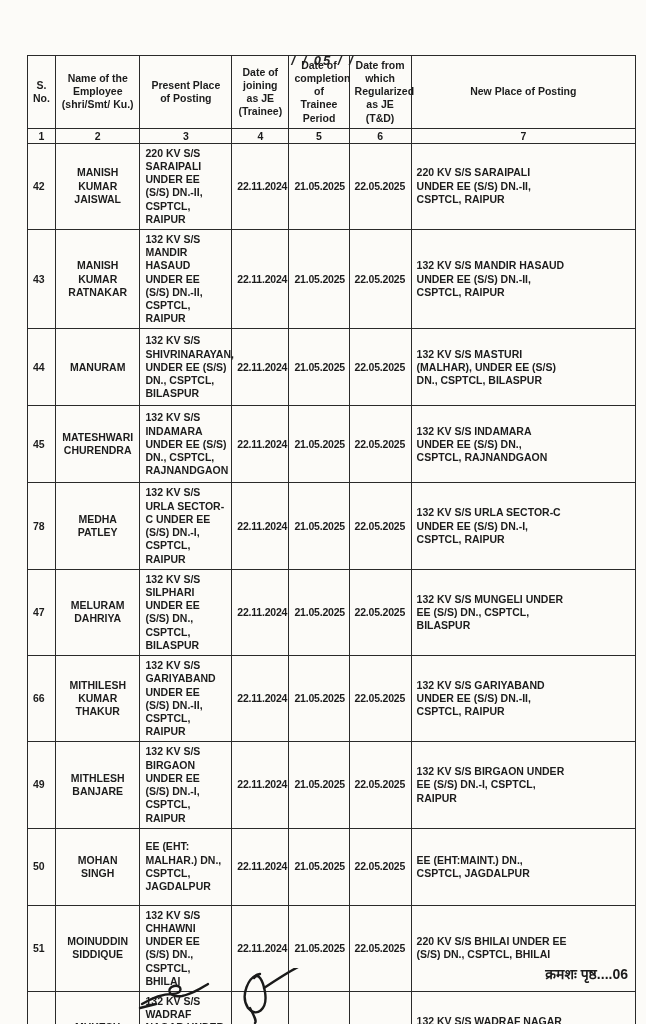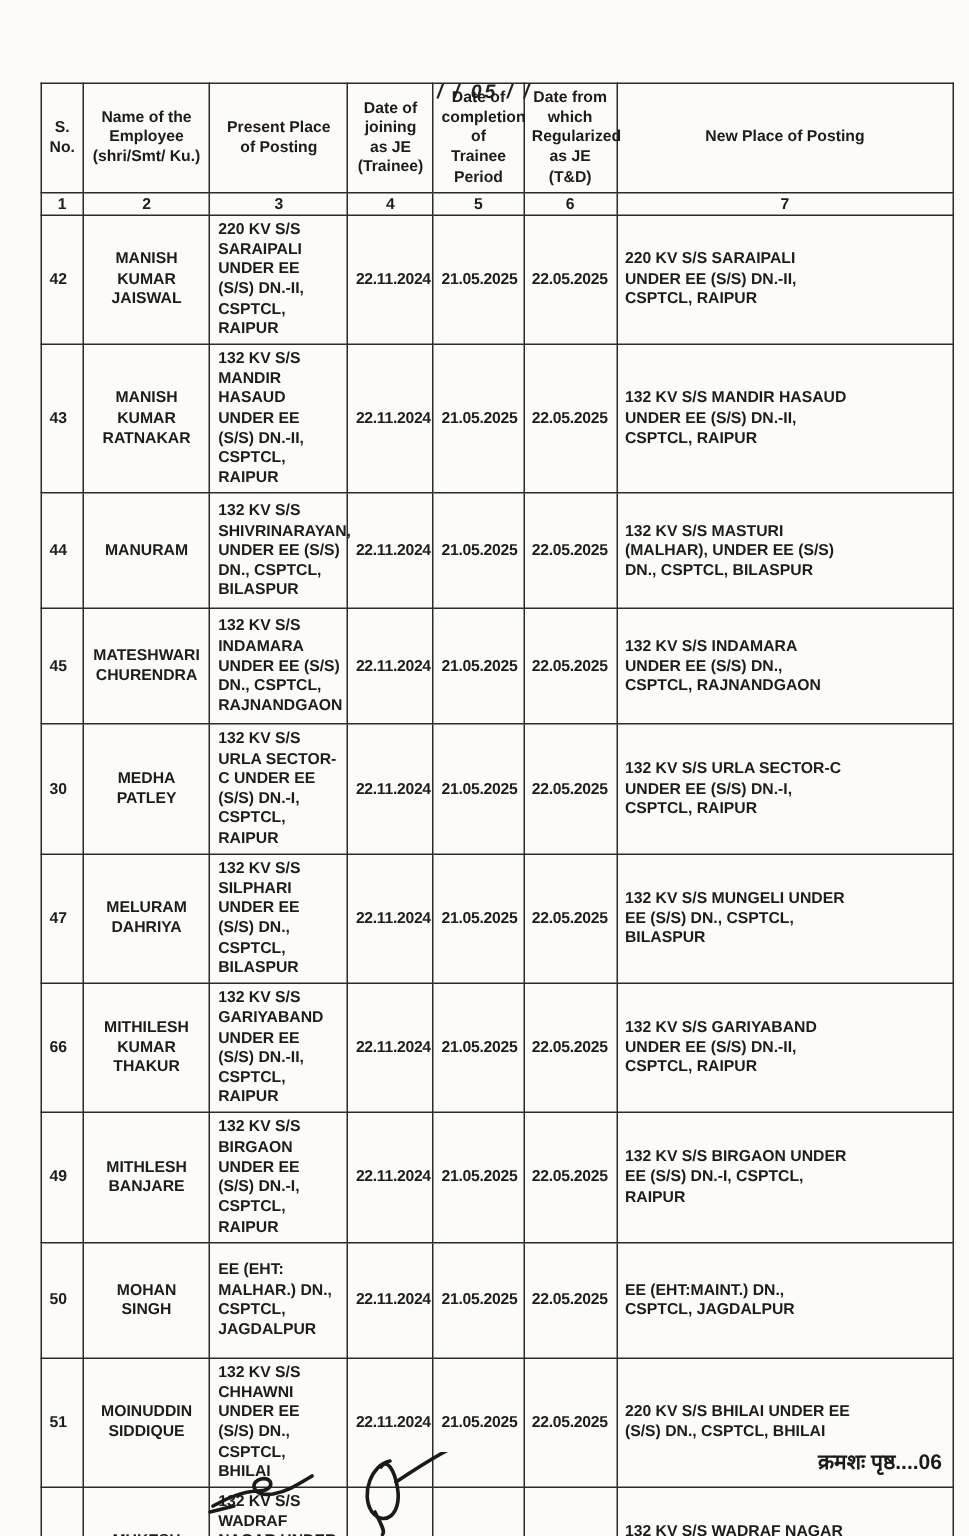--- a/index.html
+++ b/index.html
@@ -131,21 +131,21 @@
       <tr>
         <td class="c-sno">45</td>
         <td class="c-name">MATESHWARI CHURENDRA</td>
         <td class="c-place"><span>132 KV S/S INDAMARA UNDER EE (S/S) DN., CSPTCL, RAJNANDGAON</span></td>
         <td class="c-date">22.11.2024</td>
         <td class="c-date">21.05.2025</td>
         <td class="c-date">22.05.2025</td>
         <td class="c-new"><span>132 KV S/S INDAMARA UNDER EE (S/S) DN., CSPTCL, RAJNANDGAON</span></td>
       </tr>
       <tr>
-        <td class="c-sno">30</td>
+        <td class="c-sno">78</td>
         <td class="c-name">MEDHA PATLEY</td>
         <td class="c-place"><span>132 KV S/S URLA SECTOR-C UNDER EE (S/S) DN.-I, CSPTCL, RAIPUR</span></td>
         <td class="c-date">22.11.2024</td>
         <td class="c-date">21.05.2025</td>
         <td class="c-date">22.05.2025</td>
         <td class="c-new"><span>132 KV S/S URLA SECTOR-C UNDER EE (S/S) DN.-I, CSPTCL, RAIPUR</span></td>
       </tr>
       <tr>
         <td class="c-sno">47</td>
         <td class="c-name">MELURAM DAHRIYA</td>

